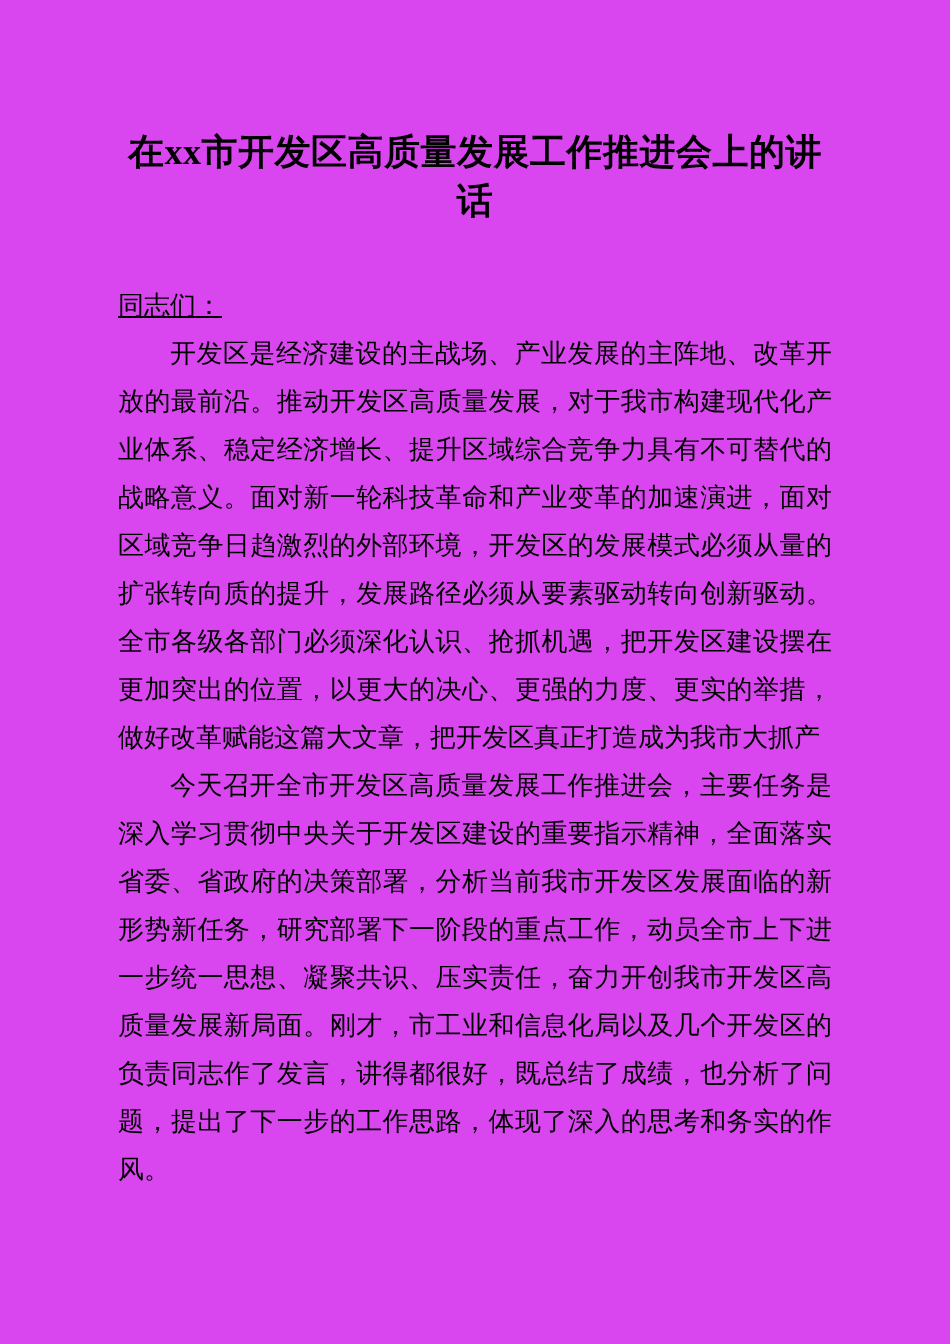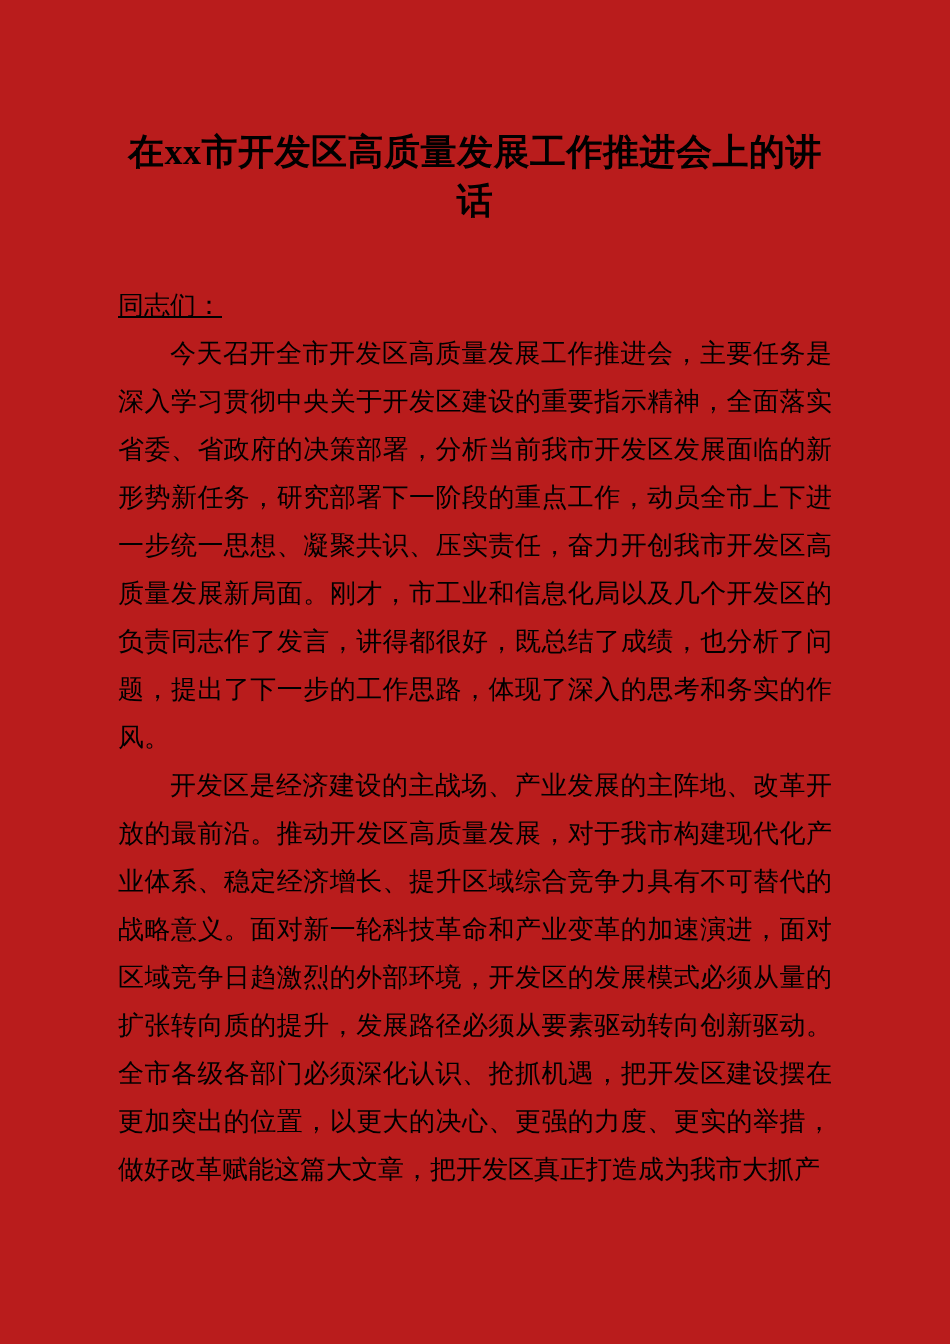--- a/index.html
+++ b/index.html
@@ -5,21 +5,21 @@
     
     html, body {
       margin: 0;
       padding: 0;
       background: #ffffff;
     }
     .page {
       position: relative;
       width: 950px;
       height: 1344px;
-      background: #b91c1c;
+      background: #d946ef;
       box-sizing: border-box;
       padding: 128px 118px 0 118px;
       font-family: "Liberation Serif", "DejaVu Serif", serif;
       color: #000000;
       overflow: hidden;
     }
     .doc-title {
       font-size: 36px;
       font-weight: bold;
       text-align: center;
@@ -45,17 +45,17 @@
   </style>
 </head>
 <body>
 
 <div class="page">
   <h1 class="doc-title">在xx市开发区高质量发展工作推进会上的讲话</h1>
 
   <div class="doc-body">
     <p class="salutation">同志们：</p>
 
+    <p class="para">开发区是经济建设的主战场、产业发展的主阵地、改革开放的最前沿。推动开发区高质量发展，对于我市构建现代化产业体系、稳定经济增长、提升区域综合竞争力具有不可替代的战略意义。面对新一轮科技革命和产业变革的加速演进，面对区域竞争日趋激烈的外部环境，开发区的发展模式必须从量的扩张转向质的提升，发展路径必须从要素驱动转向创新驱动。全市各级各部门必须深化认识、抢抓机遇，把开发区建设摆在更加突出的位置，以更大的决心、更强的力度、更实的举措，做好改革赋能这篇大文章，把开发区真正打造成为我市大抓产</p>
+
     <p class="para">今天召开全市开发区高质量发展工作推进会，主要任务是深入学习贯彻中央关于开发区建设的重要指示精神，全面落实省委、省政府的决策部署，分析当前我市开发区发展面临的新形势新任务，研究部署下一阶段的重点工作，动员全市上下进一步统一思想、凝聚共识、压实责任，奋力开创我市开发区高质量发展新局面。刚才，市工业和信息化局以及几个开发区的负责同志作了发言，讲得都很好，既总结了成绩，也分析了问题，提出了下一步的工作思路，体现了深入的思考和务实的作风。</p>
-
-    <p class="para">开发区是经济建设的主战场、产业发展的主阵地、改革开放的最前沿。推动开发区高质量发展，对于我市构建现代化产业体系、稳定经济增长、提升区域综合竞争力具有不可替代的战略意义。面对新一轮科技革命和产业变革的加速演进，面对区域竞争日趋激烈的外部环境，开发区的发展模式必须从量的扩张转向质的提升，发展路径必须从要素驱动转向创新驱动。全市各级各部门必须深化认识、抢抓机遇，把开发区建设摆在更加突出的位置，以更大的决心、更强的力度、更实的举措，做好改革赋能这篇大文章，把开发区真正打造成为我市大抓产</p>
   </div>
 </div>
 
 </body></html>

